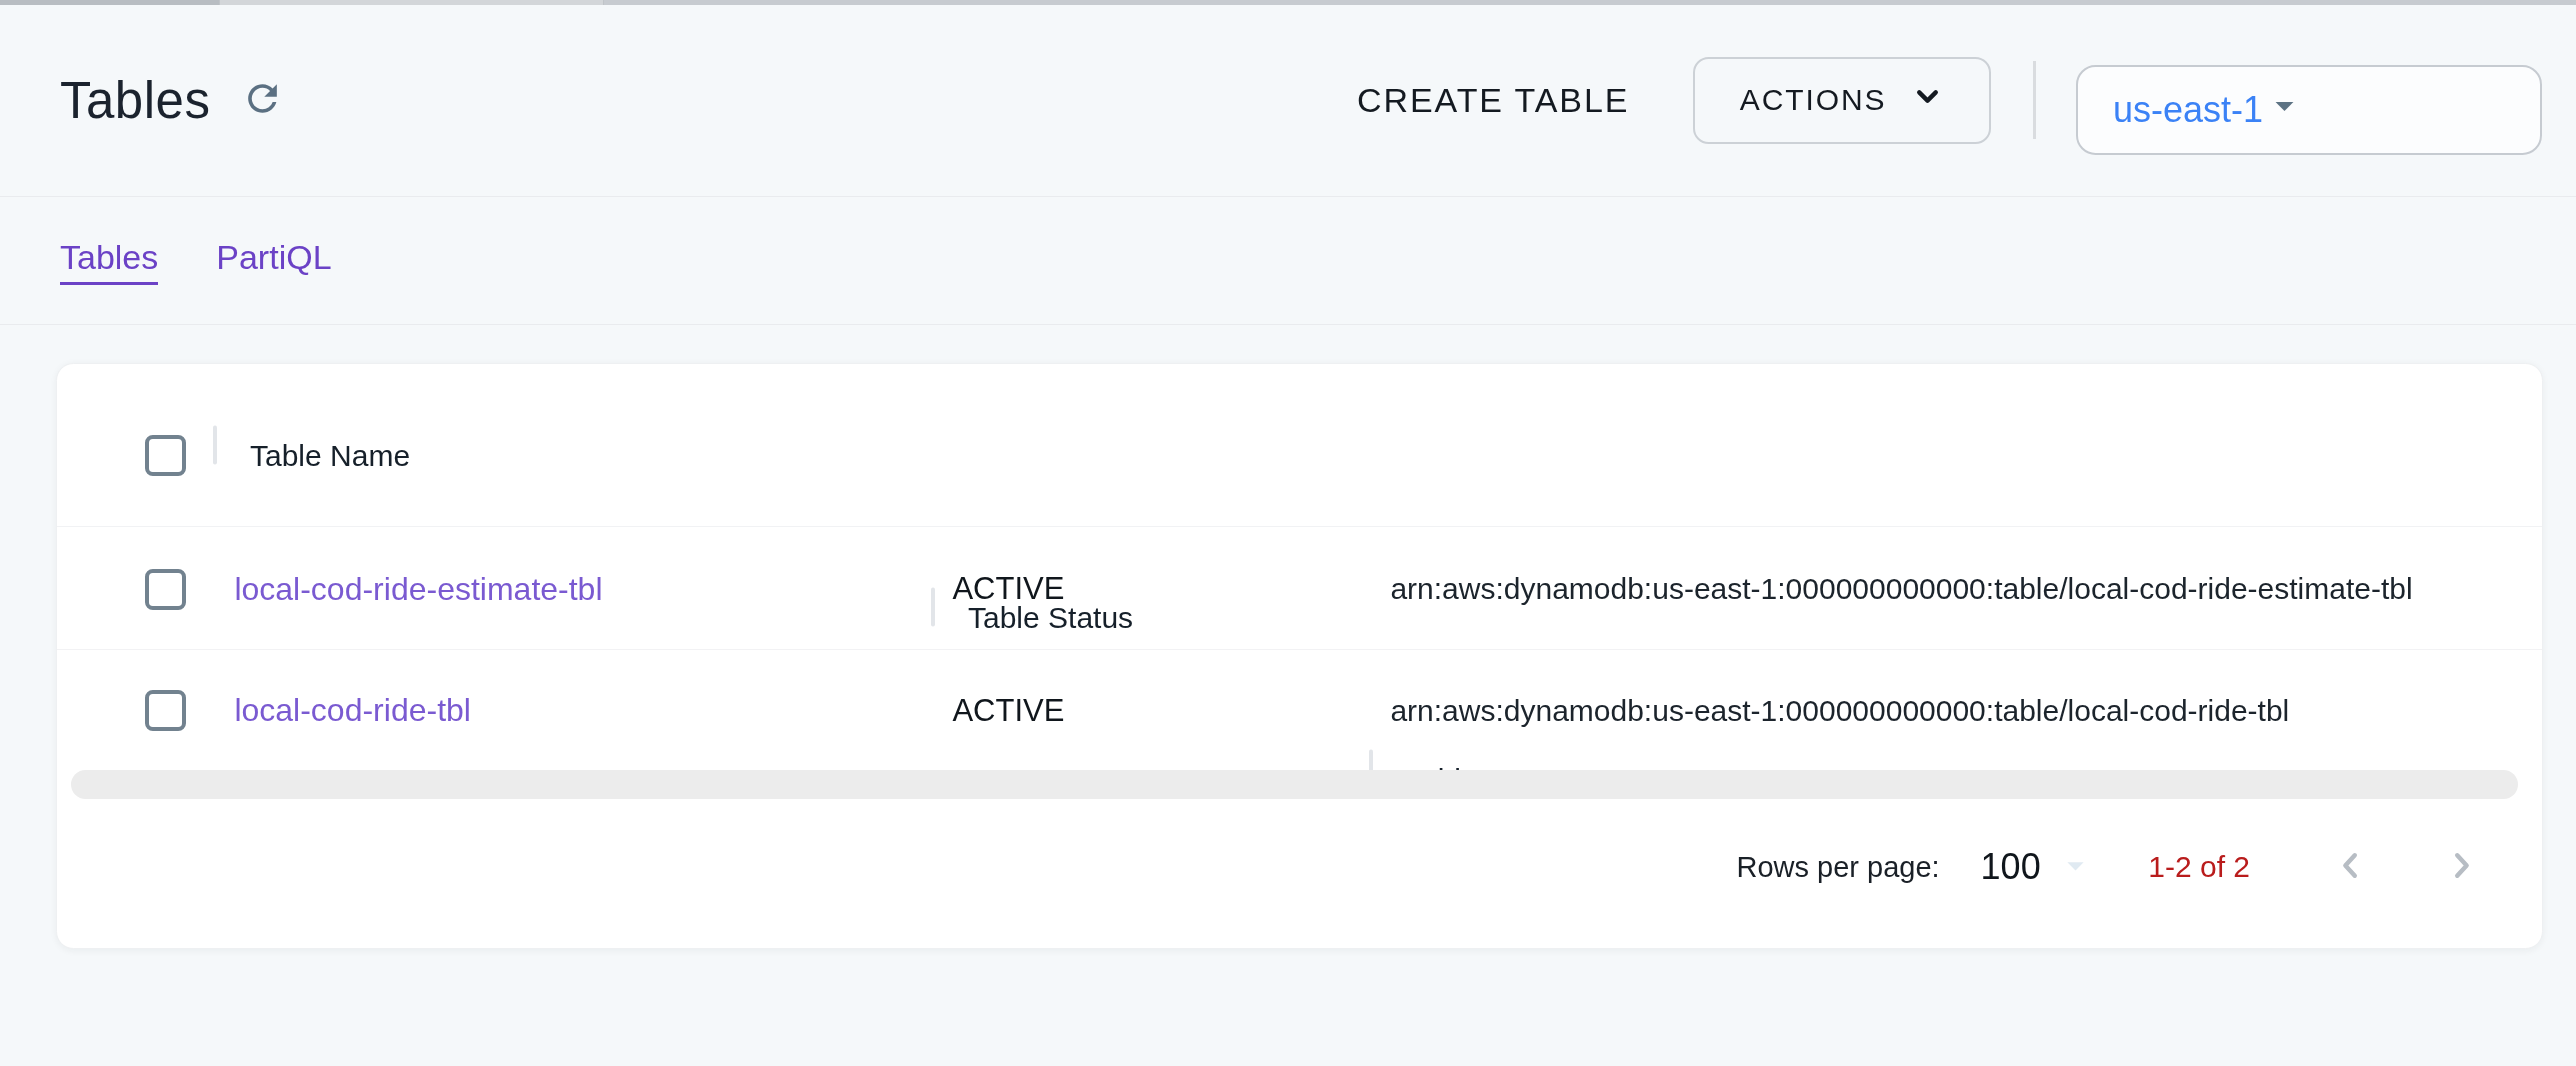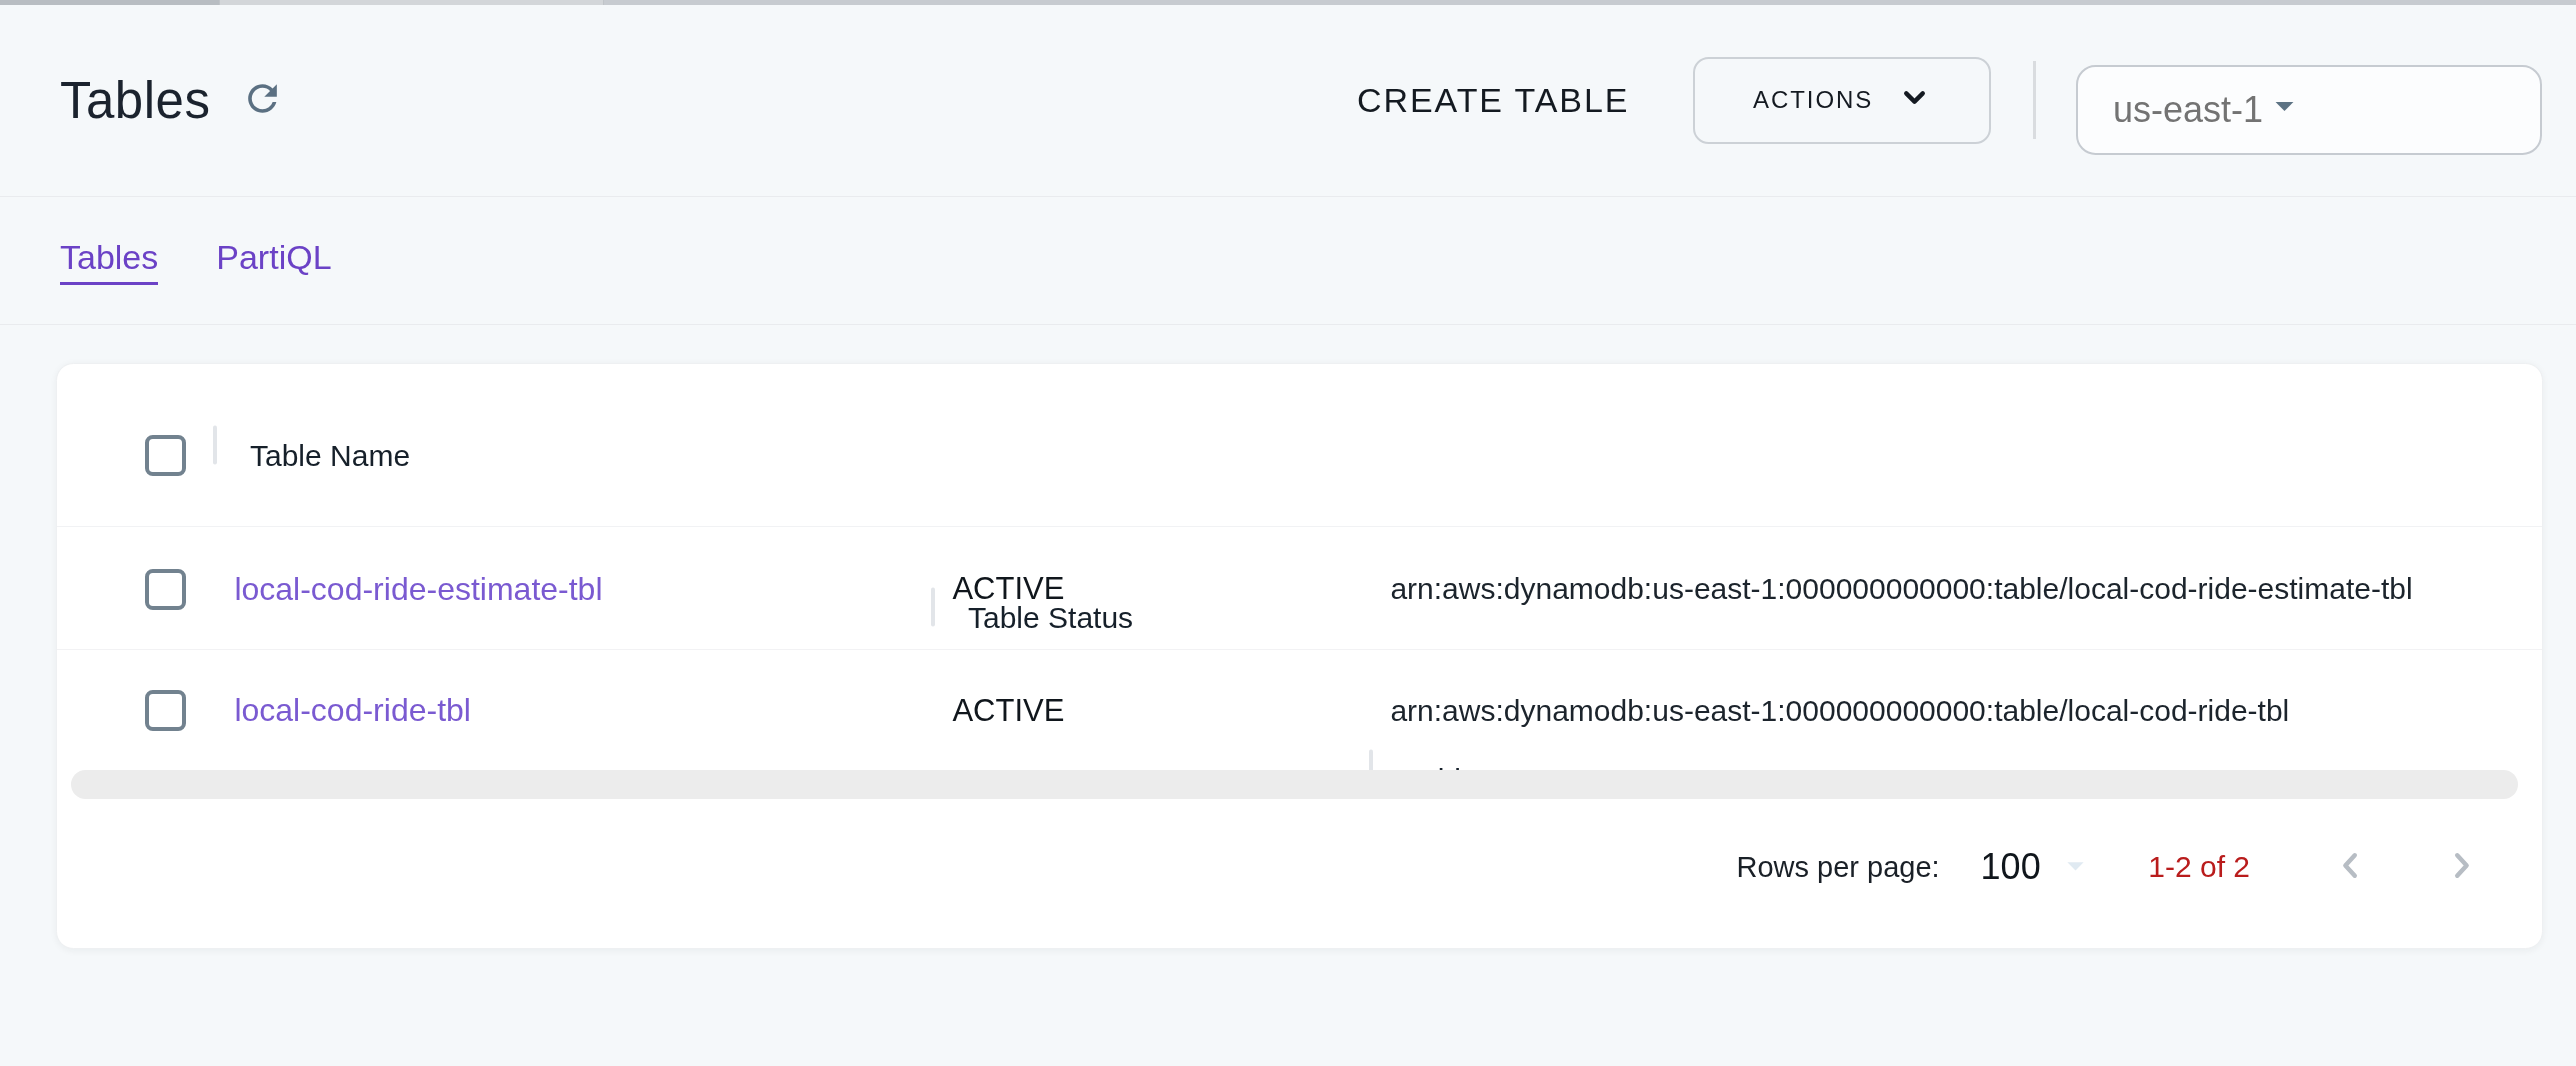--- a/index.html
+++ b/index.html
@@ -36,32 +36,32 @@
     font-size:34px; font-weight:500; letter-spacing:1.9px; color:#141a21;
     padding:9.7px 5.8px;
   }
   .actions-btn {
     margin-left:58px;
     width:298px; height:87px;
     background:transparent; cursor:pointer;
     border:2.9px solid #ccd1d6; border-radius:15.6px;
     display:flex; align-items:center; justify-content:center; gap:25px;
     font-family:"Liberation Sans", sans-serif;
-    font-size:24px; font-weight:500; letter-spacing:1.9px; color:#141a21;
+    font-size:30px; font-weight:500; letter-spacing:1.9px; color:#141a21;
   }
   .actions-btn svg { width:33px; height:33px; stroke:#141a21; stroke-width:3.2; fill:none; }
   .header-divider { margin-left:42px; width:2.9px; height:78px; background:#d9dcdf; }
   .region-select {
     margin-left:40px;
     width:466px; height:90px;
     background:#fcfdfe; cursor:pointer;
     border:2.9px solid #c6cbd1; border-radius:19.5px;
     display:flex; align-items:center;
     padding:0 39px 0 35px;
-    font-size:36px; color:#737373;margin-top:20px;
+    font-size:36px; color:#3b82f6;margin-top:20px;
   }
   .region-select svg { margin-left:auto; width:43px; height:43px; fill:#5d7384; }
 
   
   .tab-bar {
     position:absolute; top:199px; left:0; width:2576px; height:126px;
     display:flex; align-items:center; gap:58px;
     padding-left:60px;
     border-bottom:1.9px solid #e9ebee;
   }

